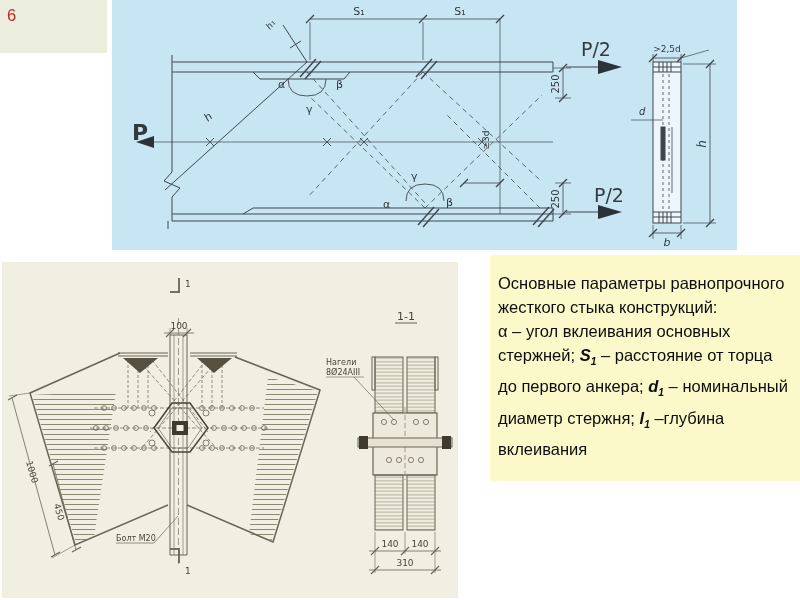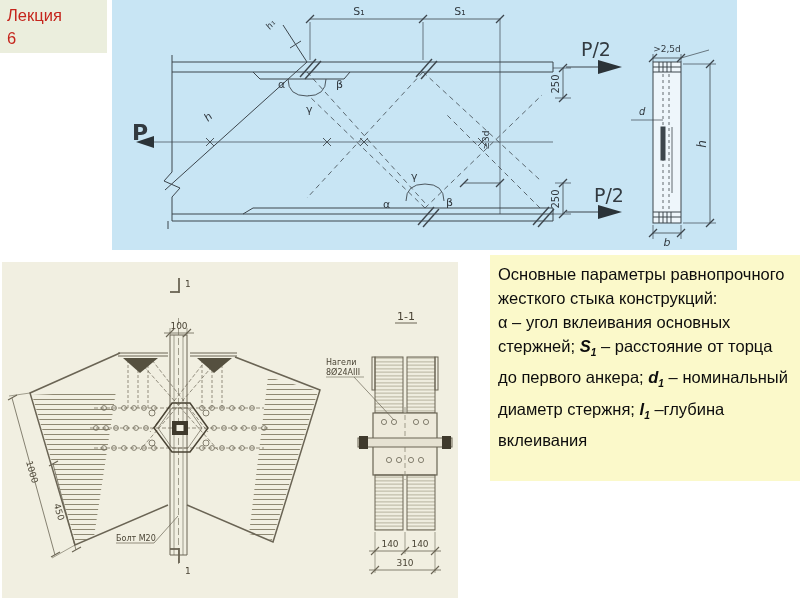--- a/index.html
+++ b/index.html
@@ -3,32 +3,31 @@
 <meta charset="utf-8">
 <style>
   html,body{margin:0;padding:0;}
   body{width:800px;height:600px;position:relative;background:#ffffff;font-family:"Liberation Sans",sans-serif;overflow:hidden;}
   .abs{position:absolute;}
   #header-bg{left:0;top:0;width:107px;height:53px;background:#ebeedd;}
   #header-text{left:7px;top:4px;width:98px;color:#c5251c;font-size:16.5px;line-height:23px;}
   #top-diagram{left:112px;top:0;width:625px;height:250px;background:#c8e5f4;}
   #bottom-diagram{left:2px;top:262px;width:456px;height:336px;background:#f1efe1;}
   #caption-panel{left:490px;top:255px;width:310px;height:226px;background:#fbf9ca;}
-  #caption-text{padding:7px 8px 0 8px;font-size:16.5px;line-height:24px;color:#0d0d0d;}
+  #caption-text{padding:16px 8px 0 8px;font-size:16.5px;line-height:24px;color:#0d0d0d;}
   #caption-text .bi{font-weight:bold;font-style:italic;}
   #caption-text sub{font-size:0.62em;}
   svg text{font-family:"DejaVu Sans",sans-serif;fill:#323a40;}
   svg.bd text{fill:#4a4435;}
 </style>
 </head>
 <body>
 
 <div id="header-bg" class="abs"></div>
 <div id="header-text" class="abs">
-  <div>Лекция</div>
   <div>6</div>
 </div>
 
 <div id="top-diagram" class="abs">
 <svg width="625" height="250" viewBox="0 0 625 250">
   <g stroke="#3d464d" stroke-width="1" fill="none">
 
     <line x1="60" y1="62" x2="441" y2="62"></line>
     <line x1="60" y1="72" x2="441" y2="72"></line>
     <line x1="441" y1="62" x2="441" y2="72"></line>

